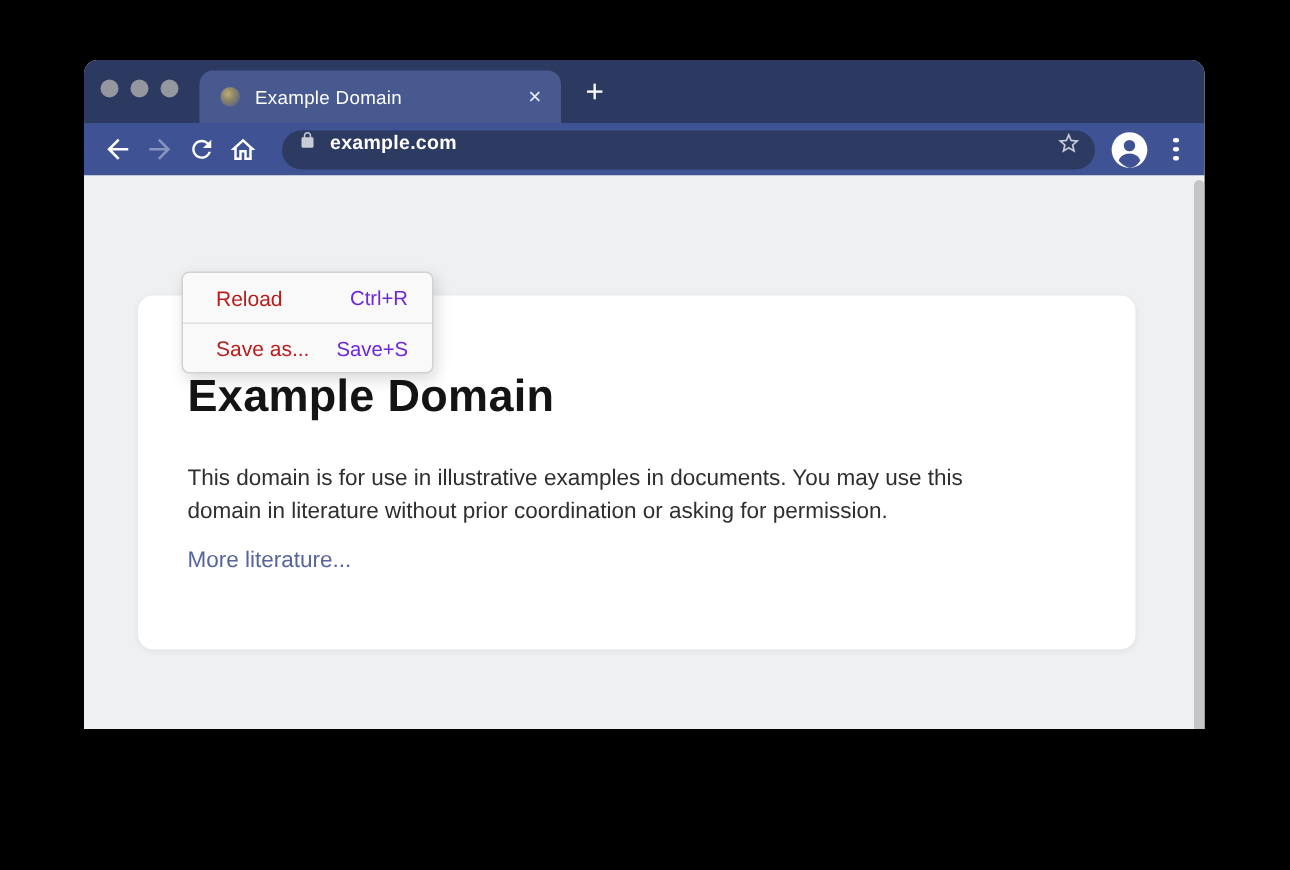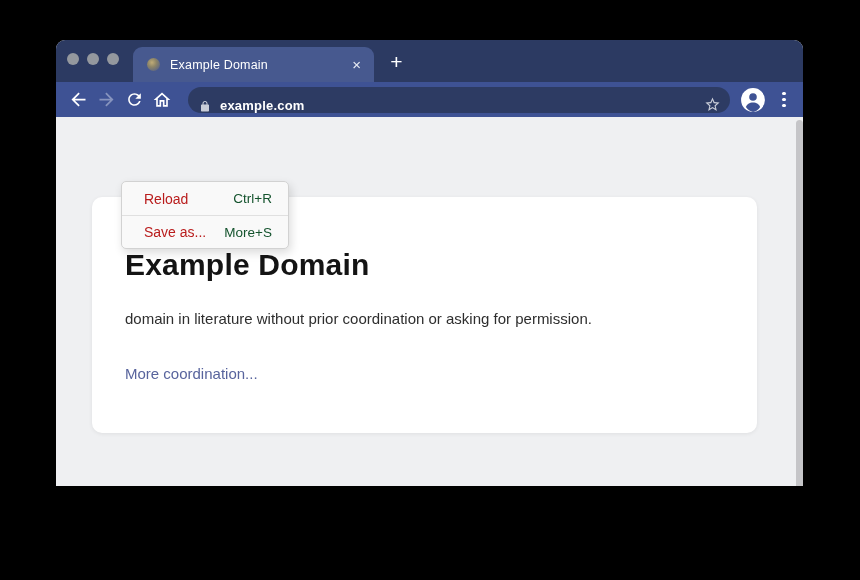--- a/index.html
+++ b/index.html
@@ -15,41 +15,41 @@
   .tab{position:absolute;left:77px;top:7px;width:241px;height:35px;background:#47598F;border-radius:9px 9px 0 0;display:flex;align-items:center;padding:0 10px 0 14px;}
   .favicon{width:13px;height:13px;border-radius:50%;flex:0 0 auto;
     background:radial-gradient(circle at 38% 35%,#c0ac77 0%,#8d8568 38%,#5f6781 78%,#4d5676 100%);}
   .tab-title{margin-left:10px;font-size:12.5px;color:#FFFFFF;letter-spacing:.2px;white-space:nowrap;}
   .tab-close{margin-left:auto;color:#E9ECF4;font-size:15px;line-height:15px;padding:1px 3px;cursor:default;}
   .newtab{position:absolute;left:327px;top:8px;width:27px;height:27px;color:#FFF;font-size:21px;font-weight:400;display:flex;align-items:center;justify-content:center;}
 
   
   .toolbar{position:absolute;left:0;top:42px;width:100%;height:35px;background:#3E5294;display:flex;align-items:center;padding:0 12px 0 8px;}
   .navbtn{width:28px;height:28px;display:flex;align-items:center;justify-content:center;flex:0 0 auto;border-radius:50%;}
-  .addr{flex:1;min-width:0;height:26px;background:#2D3B63;border-radius:13px;margin:0 10px 0 12px;display:flex;align-items:flex-end;padding:0 9px 0 11px;}
+  .addr{flex:1;min-width:0;height:26px;background:#2D3B63;border-radius:13px;margin:0 10px 0 12px;display:flex;align-items:flex-start;padding:0 9px 0 11px;}
   .url{margin-left:9px;color:#FFFFFF;font-size:13px;font-weight:bold;letter-spacing:.2px;white-space:nowrap;}
   .star{margin-left:auto;display:flex;}
   .profile{flex:0 0 auto;margin-right:11px;display:flex;}
   .kebab{display:flex;flex-direction:column;gap:2.5px;align-items:center;width:14px;flex:0 0 auto;}
   .kebab span{width:3.5px;height:3.5px;border-radius:50%;background:#FFF;}
 
   
   .content{position:absolute;left:0;top:77px;right:0;bottom:0;background:#EFF0F2;}
   .card{position:absolute;left:36px;top:80px;width:665px;height:236px;background:#FFFFFF;border-radius:10px;box-shadow:0 1px 4px rgba(0,0,0,.07);}
   .heading{position:absolute;left:33px;top:50px;margin:0;font-size:30px;line-height:36px;font-weight:bold;color:#141414;letter-spacing:.2px;}
   .para{position:absolute;left:33px;top:111px;margin:0;font-size:15px;line-height:22px;color:#2E2E2E;}
   .para span{display:block;white-space:nowrap;}
   .link{position:absolute;left:33px;top:168px;font-size:15px;color:#58649D;text-decoration:none;}
 
   
   .menu{position:absolute;left:65px;top:64px;width:168px;background:#F9F9F9;border:1px solid #D2D2D2;border-radius:5px;box-shadow:2px 4px 10px rgba(0,0,0,.14);}
   .menu-item{height:33px;display:flex;align-items:center;padding:0 16px 0 22px;}
   .menu-item + .menu-item{border-top:1px solid #E0E0E0;}
   .mi-label{font-size:14px;color:#b91c1c;white-space:nowrap;}
-  .mi-short{margin-left:auto;font-size:13.5px;color:#14532d;white-space:nowrap;}
+  .mi-short{margin-left:auto;font-size:13.5px;color:#6d28d9;white-space:nowrap;}
 
   
   .scroll{position:absolute;right:0;top:3px;width:7px;height:373px;background:#C5C5C8;border-radius:4px;}
 </style>
 </head>
 <body>
 
 <div class="stage">
   <div class="window">
 
@@ -112,33 +112,34 @@
         <span></span>
         <span></span>
         <span></span>
       </div>
     </div>
 
     <div class="content">
       <div class="card">
         <h1 class="heading">Example Domain</h1>
         <p class="para">
+          <span>This domain is for use in illustrative examples in documents. You may use this</span>
           <span>domain in literature without prior coordination or asking for permission.</span>
         </p>
-        <a class="link" href="#">More coordination...</a>
+        <a class="link" href="#">More literature...</a>
       </div>
 
       <div class="menu">
         <div class="menu-item">
           <span class="mi-label">Reload</span>
           <span class="mi-short">Ctrl+R</span>
         </div>
         <div class="menu-item">
           <span class="mi-label">Save as...</span>
-          <span class="mi-short">More+S</span>
+          <span class="mi-short">Save+S</span>
         </div>
       </div>
 
       <div class="scroll"></div>
     </div>
 
   </div>
 </div>
 
 </body></html>

